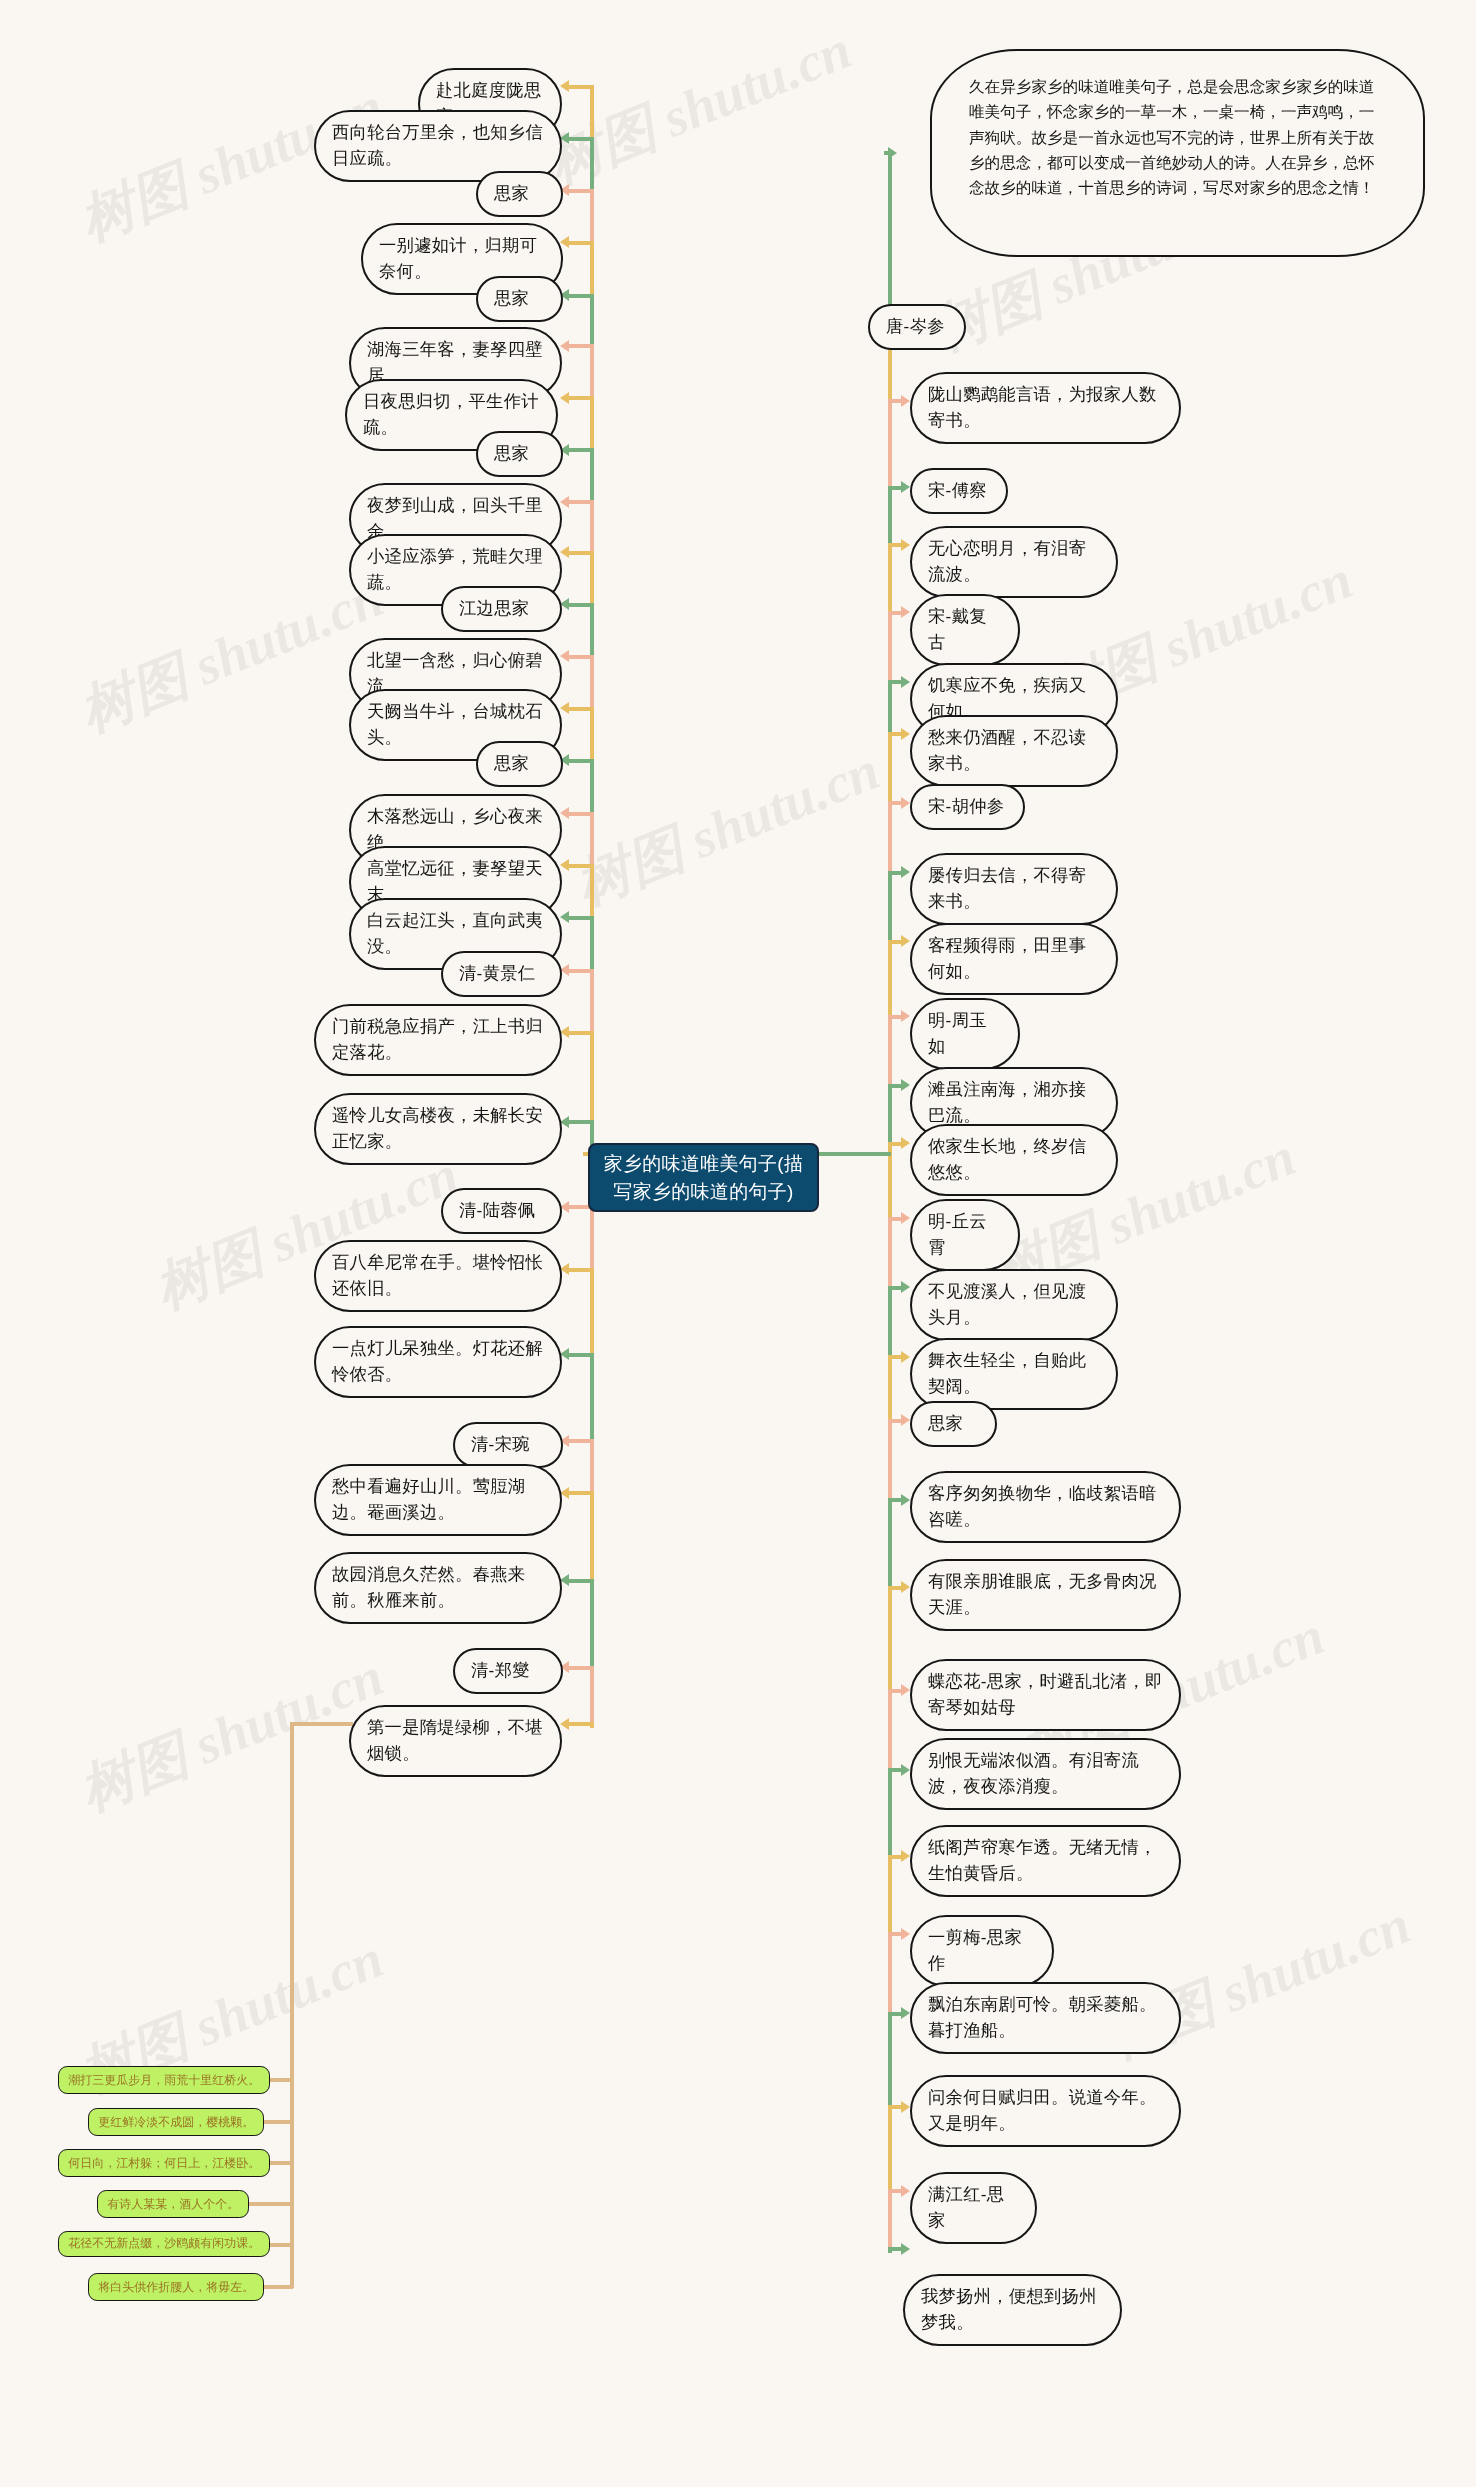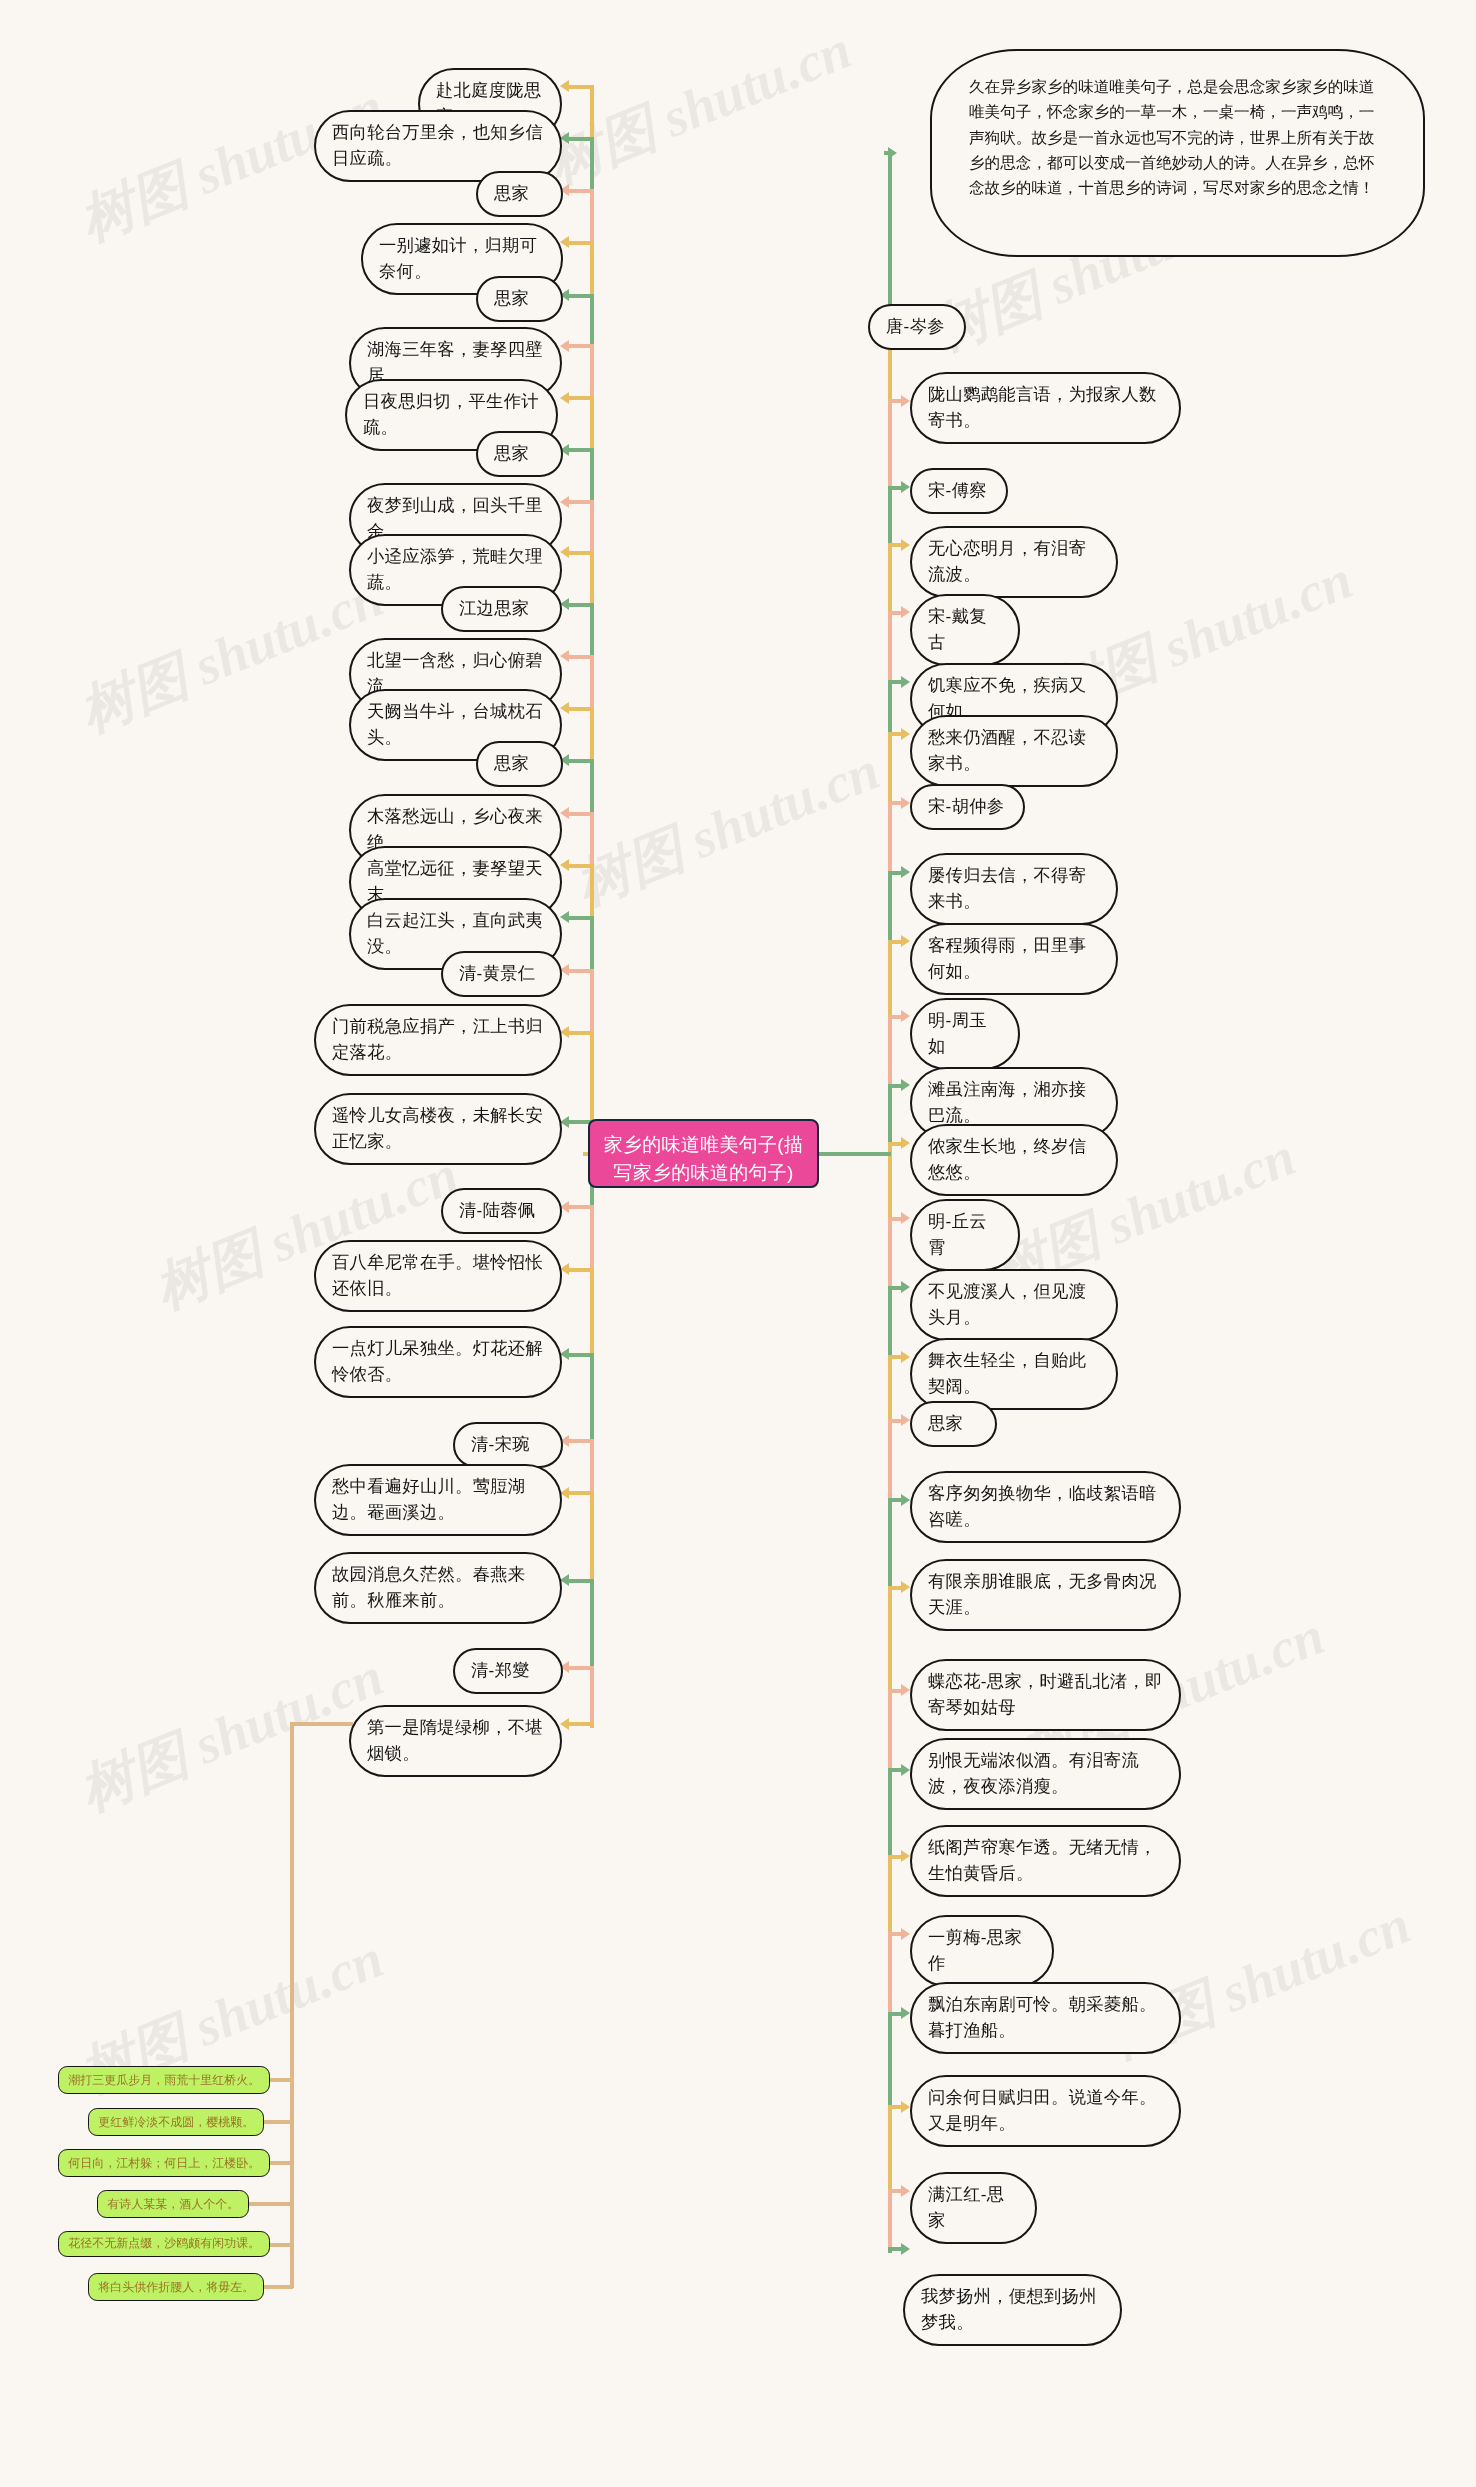--- a/index.html
+++ b/index.html
@@ -34,26 +34,27 @@
   .node .txt{display:block;width:100%;}
 
   
   .leaf{font-size:17.3px;}
   
   .lbl{font-size:17.3px;}
 
   
   .central{
     position:absolute;box-sizing:border-box;
-    background:#ec4899;color:#ffffff;
+    background:#0c4a6e;color:#ffffff;
     border:2.3px solid #16263c;border-radius:8px;
     font-size:19px;line-height:1.45;
-    display:flex;justify-content:center;
+    display:flex;align-items:center;justify-content:center;
     text-align:center;padding:10.4px 12.7px;
     letter-spacing:0.3px;
+    margin-top:24px;
   }
 
   
   .summary{
     position:absolute;box-sizing:border-box;
     background:#faf7f2;border:2.9px solid #161616;
     border-radius:87px/69px;
     font-size:15.6px;line-height:1.62;
     padding:23px 37px;color:#161616;
     text-align:left;

